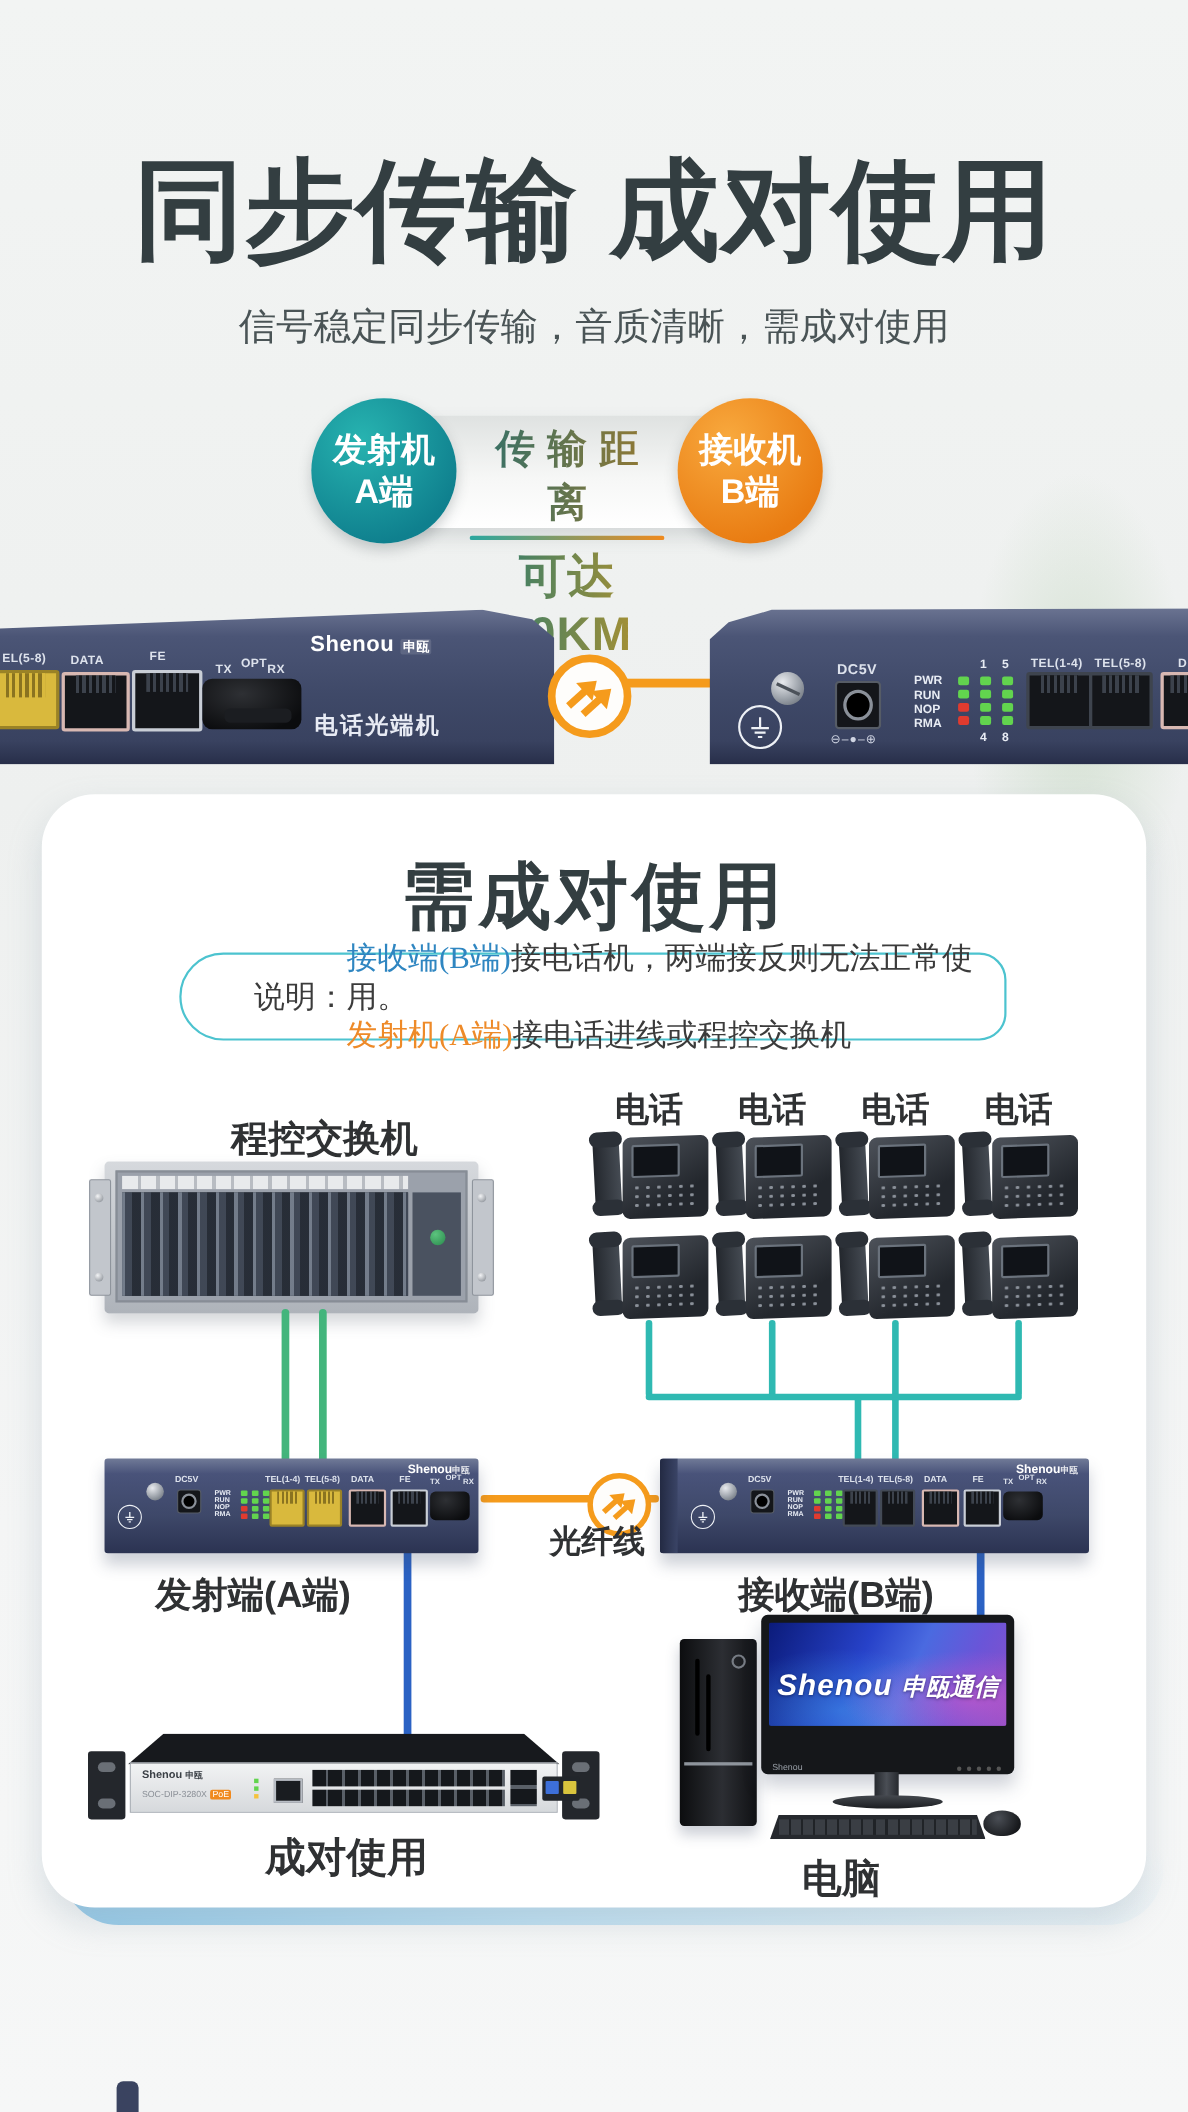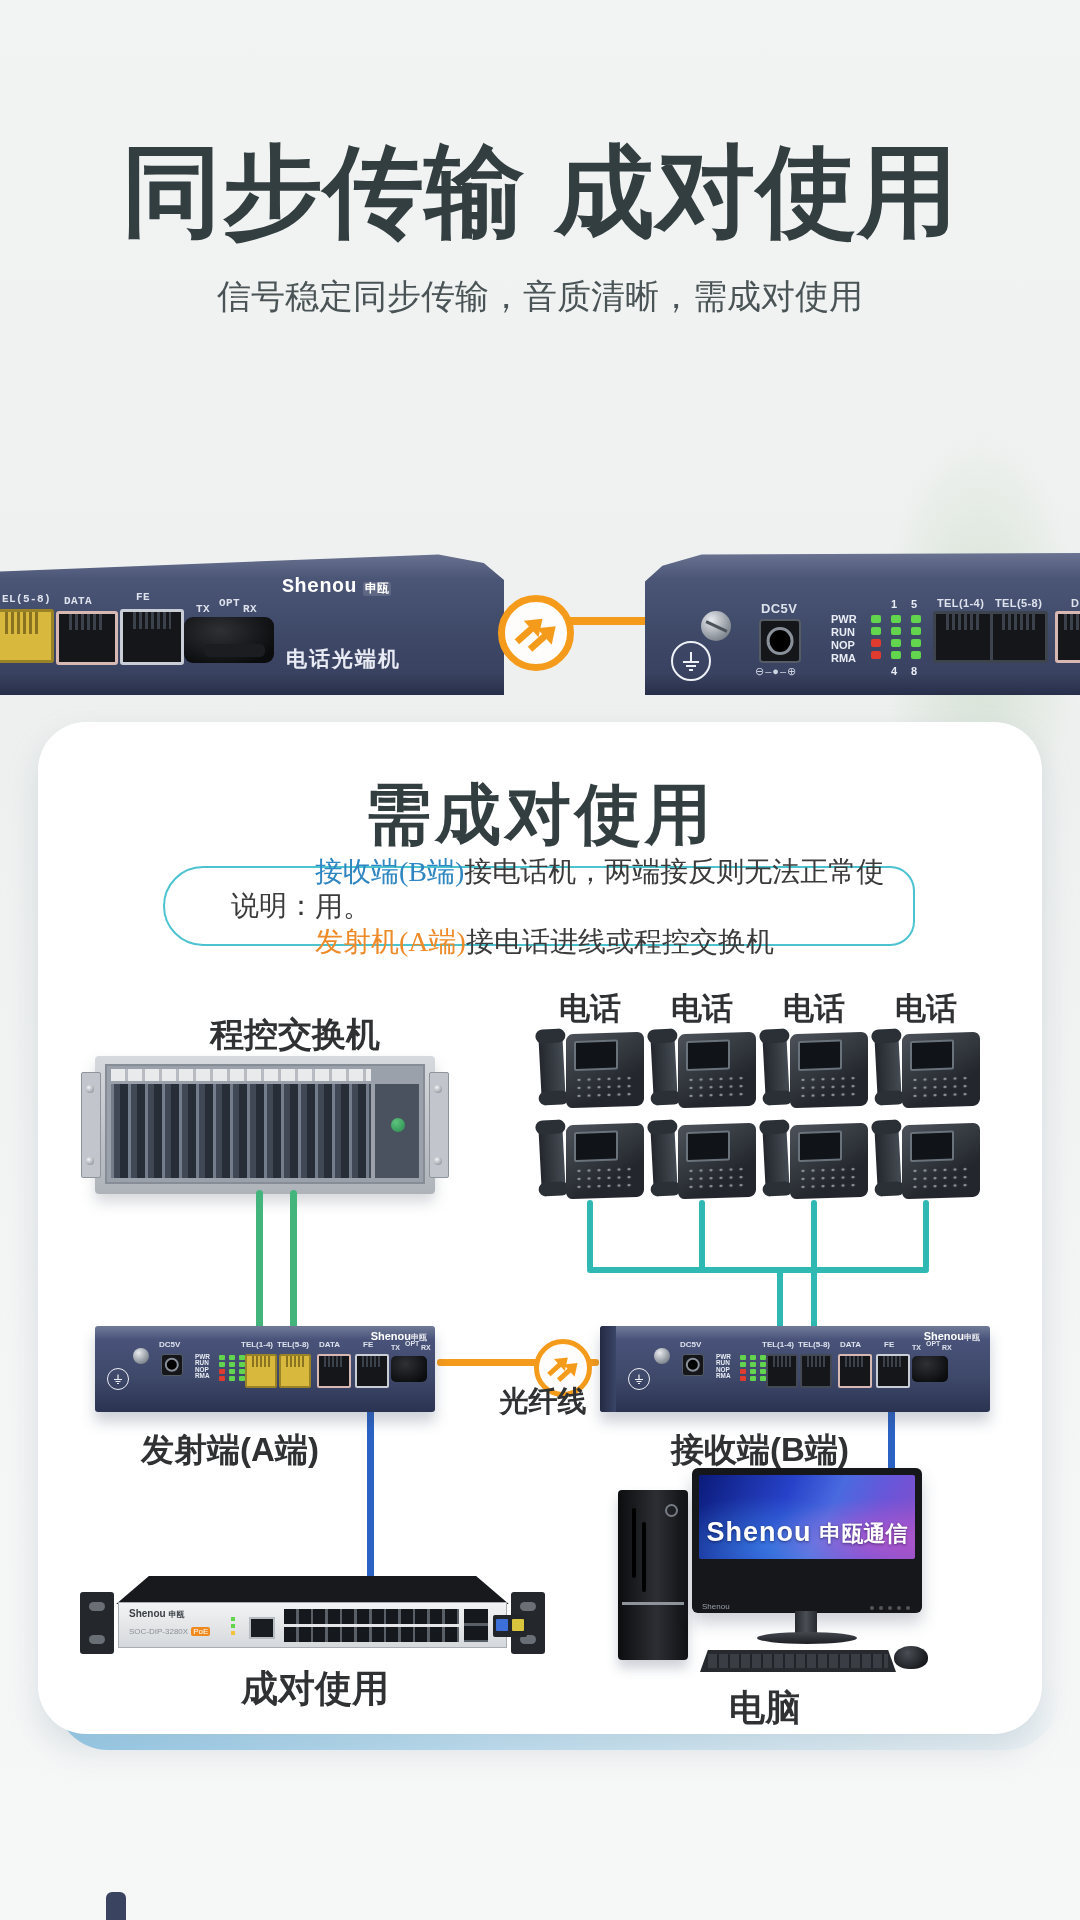--- a/index.html
+++ b/index.html
@@ -28,21 +28,21 @@
   .dist-title{font-size:36px;font-weight:900;letter-spacing:11px;padding-left:11px;
               background:linear-gradient(90deg,#2c6f6c,#9c7a2e);-webkit-background-clip:text;background-clip:text;color:transparent;}
   .dist-line{height:4px;margin:5px 2px 4px 2px;background:linear-gradient(90deg,#2aa7a0,#f08a1e);border-radius:2px;}
   .dist-value{font-size:43px;font-weight:900;letter-spacing:1px;
               background:linear-gradient(90deg,#1d7a77,#bf9428);-webkit-background-clip:text;background-clip:text;color:transparent;}
 
   
   .bigdev{overflow:hidden;background:linear-gradient(180deg,#6a7391 0%,#4b5576 18%,#3f4968 55%,#394260 85%,#272e49 100%);
           box-shadow:0 12px 20px rgba(60,70,100,.22);}
   .bigdev.left{left:0;top:553px;width:504px;height:142px;
-          clip-path:polygon(0 13%,87% 1%,96% 7%,100% 19%,100% 100%,0 100%);font-family:Liberation Mono, monospace;}
+          clip-path:polygon(0 13%,87% 1%,96% 7%,100% 19%,100% 100%,0 100%);}
   .bigdev.right{left:645px;top:553px;width:435px;height:142px;
           clip-path:polygon(0 20%,4% 9%,13% 1%,100% 0,100% 100%,0 100%);}
   .plab{position:absolute;font-size:11px;font-weight:bold;color:#dde2ec;letter-spacing:.4px;}
   .rj{position:absolute;background:#14161a;border:3px solid #c9ced6;border-radius:3px;}
   .rj::before{content:'';position:absolute;left:18%;right:18%;top:0;height:34%;
               background:repeating-linear-gradient(90deg,#3c424c 0 3px,#14161a 3px 6px);}
   .rj.pink{border-color:#d8b8b2;}
   .rj.dark{border-color:#3e444e;}
   .rj.yellow{background:#d9b93d;border-color:#9a8226;}
   .rj.yellow::before{background:repeating-linear-gradient(90deg,#8a7320 0 3px,#d9b93d 3px 6px);height:45%;}
@@ -178,25 +178,25 @@
   .sw-sfp::after{content:'';position:absolute;right:3px;top:4px;width:12px;height:12px;background:#d8c43d;border-radius:1px;}
 
   
   .tower{left:618px;top:1490px;width:70px;height:170px;border-radius:4px;
         background:linear-gradient(90deg,#0c0d0f,#2c2e33 55%,#101114);box-shadow:0 8px 12px rgba(60,70,100,.25);}
   .tower::before{content:'';position:absolute;left:14px;top:18px;width:4px;height:70px;background:#000;border-radius:2px;box-shadow:10px 14px 0 #000;}
   .tower::after{content:'';position:absolute;left:4px;right:4px;top:112px;height:3px;background:#8e949c;}
   .tower .pwr{position:absolute;right:10px;top:14px;width:9px;height:9px;border:2px solid #777c84;border-radius:50%;}
   .monitor{left:692px;top:1468px;width:230px;height:145px;background:#15171a;border-radius:6px;padding:7px;box-sizing:border-box;
         box-shadow:0 10px 16px rgba(60,70,100,.25);}
-  .mscreen{position:relative;width:100%;height:84px;overflow:hidden;border-radius:2px;
+  .mscreen{position:relative;width:100%;height:94px;overflow:hidden;border-radius:2px;
         background:
           radial-gradient(ellipse at 85% 75%,rgba(220,90,200,.55),transparent 45%),
           radial-gradient(ellipse at 30% 85%,rgba(80,200,255,.35),transparent 50%),
-          linear-gradient(115deg,#0b1b7a 0%,#2742c9 38%,#4a6ae0 58%,#6a55d8 78%,#8a4fc8 100%);}
+          linear-gradient(115deg,#0b1b7a 0%,#2742c9 38%,#4a6ae0 58%,#6a55d8 78%,#8a4fc8 100%); font-style: italic;}
   .mscreen .brandline{position:absolute;left:0;right:0;top:42px;text-align:center;color:#fff;font-weight:900;
         text-shadow:0 1px 3px rgba(0,0,40,.5);}
   .mscreen .en{font-size:27px;letter-spacing:1px;}
   .mscreen .cn{font-size:22px;margin-left:8px;}
   .mbrand{position:absolute;left:10px;bottom:2px;font-size:8px;color:#9aa0a8;}
   .mdots{position:absolute;right:12px;bottom:3px;width:4px;height:4px;border-radius:50%;background:#555;
         box-shadow:-9px 0 0 #555,-18px 0 0 #555,-27px 0 0 #555,-36px 0 0 #555;}
   .m-neck{left:795px;top:1611px;width:22px;height:23px;background:linear-gradient(90deg,#26292e,#4a4e55,#26292e);}
   .m-base{left:757px;top:1632px;width:100px;height:12px;border-radius:50%;background:linear-gradient(180deg,#45494f,#1c1e22);}
   .keyboard{left:700px;top:1650px;width:196px;height:22px;background:#26292e;
@@ -212,20 +212,36 @@
 </style>
 </head>
 <body>
 
 <div id="page">
   <div class="abs bg-tint"></div>
 
   <div class="abs main-subtitle">信号稳定同步传输，音质清晰，需成对使用</div>
   <div class="abs main-title">同步传输 成对使用</div>
 
+  <div class="abs badge">
+    <div class="badge-pill"></div>
+    <div class="badge-circle teal">
+      <span>发射机</span>
+      <span>A端</span>
+    </div>
+    <div class="badge-center">
+      <div class="dist-title">传输距离</div>
+      <div class="dist-line"></div>
+      <div class="dist-value">可达20KM</div>
+    </div>
+    <div class="badge-circle orange">
+      <span>接收机</span>
+      <span>B端</span>
+    </div>
+  </div>
 
   <div class="abs conn-line"></div>
 
   <div class="abs bigdev left">
     <span class="plab" style="left:2px;top:40px;">EL(5-8)</span>
     <div class="rj yellow" style="left:-8px;top:56px;width:56px;height:48px;"></div>
     <span class="plab" style="left:64px;top:42px;">DATA</span>
     <div class="rj pink" style="left:56px;top:58px;width:56px;height:48px;"></div>
     <span class="plab" style="left:136px;top:38px;">FE</span>
     <div class="rj" style="left:120px;top:56px;width:58px;height:50px;"></div>

